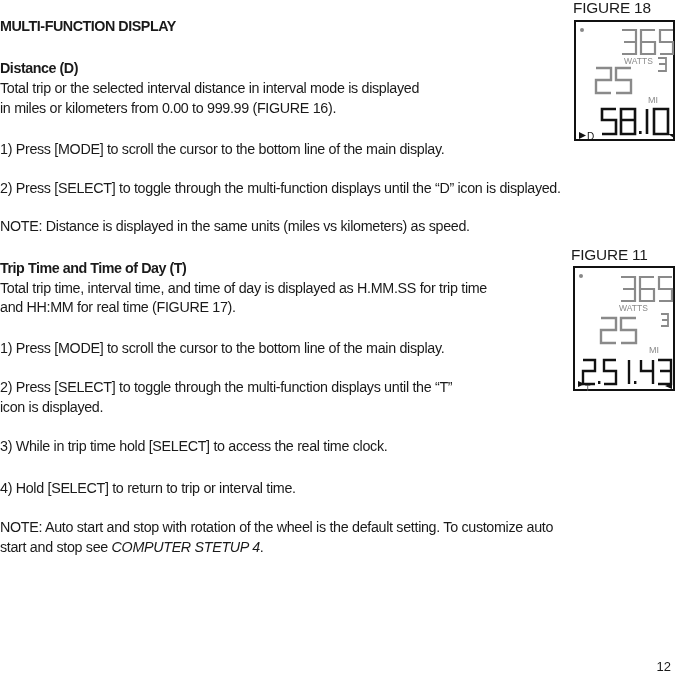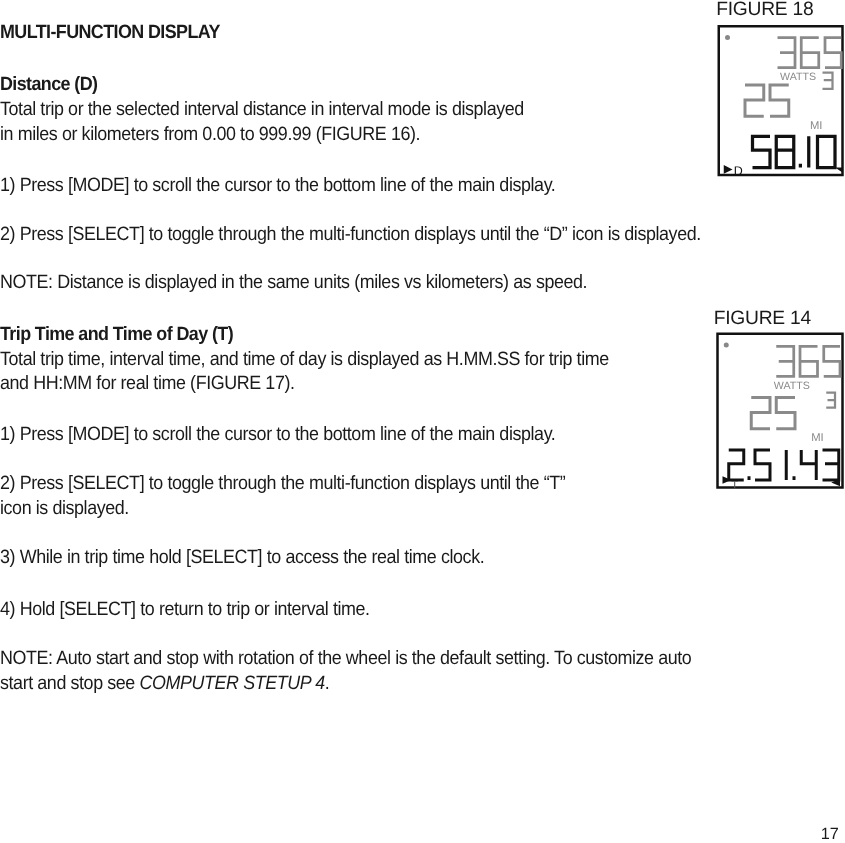--- a/index.html
+++ b/index.html
@@ -89,21 +89,21 @@
       <rect x="63" y="109" width="2.6" height="3" fill="#111" stroke="none"></rect>
       <path d="M71 87 V112"></path>
       <path d="M78 87 H92 V112 H78 Z"></path>
     </g>
     <polygon points="92,112 98,116 98,112" fill="#111"></polygon>
     <polygon points="3,110 3,117 10,113.5" fill="#111"></polygon>
     <text x="11" y="118" font-family="Liberation Sans, sans-serif" font-size="10" fill="#111">D</text>
   </svg>
 </div>
 
-<div class="fig-label" style="left:571px; top:246px;">FIGURE 14</div>
+<div class="fig-label" style="left:571px; top:246px;">FIGURE 11</div>
 <div class="lcd" style="left:573px; top:266px; width:102px; height:125px;">
   <div class="dot"></div>
   <svg width="102" height="125" viewBox="0 0 102 125">
     <g fill="none" stroke="#8a8a8a" stroke-width="2.2">
       <path d="M46 9 H60 V21 H48 M60 21 V33 H46"></path>
       <path d="M79 9 H65 V33 H79 V21 H65"></path>
       <path d="M97 9 H84 V21 H97 V33 H84"></path>
     </g>
     <text x="44" y="43" font-family="Liberation Sans, sans-serif" font-size="8.5" fill="#8a8a8a">WATTS</text>
     <path d="M86 46 H93 V52 H87 M93 52 V58 H86" fill="none" stroke="#8a8a8a" stroke-width="1.8"></path>
@@ -122,13 +122,13 @@
       <rect x="59" y="113" width="2.4" height="3" fill="#111" stroke="none"></rect>
       <path d="M66 92 V103 H78 M78 92 V116"></path>
       <path d="M83 92 H96 V103 H85 M96 103 V116 H83"></path>
     </g>
     <polygon points="3,113 3,119 10,116" fill="#111"></polygon>
     <text x="10" y="123" font-family="Liberation Sans, sans-serif" font-size="9" fill="#555">T</text>
     <polygon points="97,115 97,121 90,118" fill="#111"></polygon>
   </svg>
 </div>
 
-<div class="page-num">17</div>
+<div class="page-num">12</div>
 
 </body></html>

